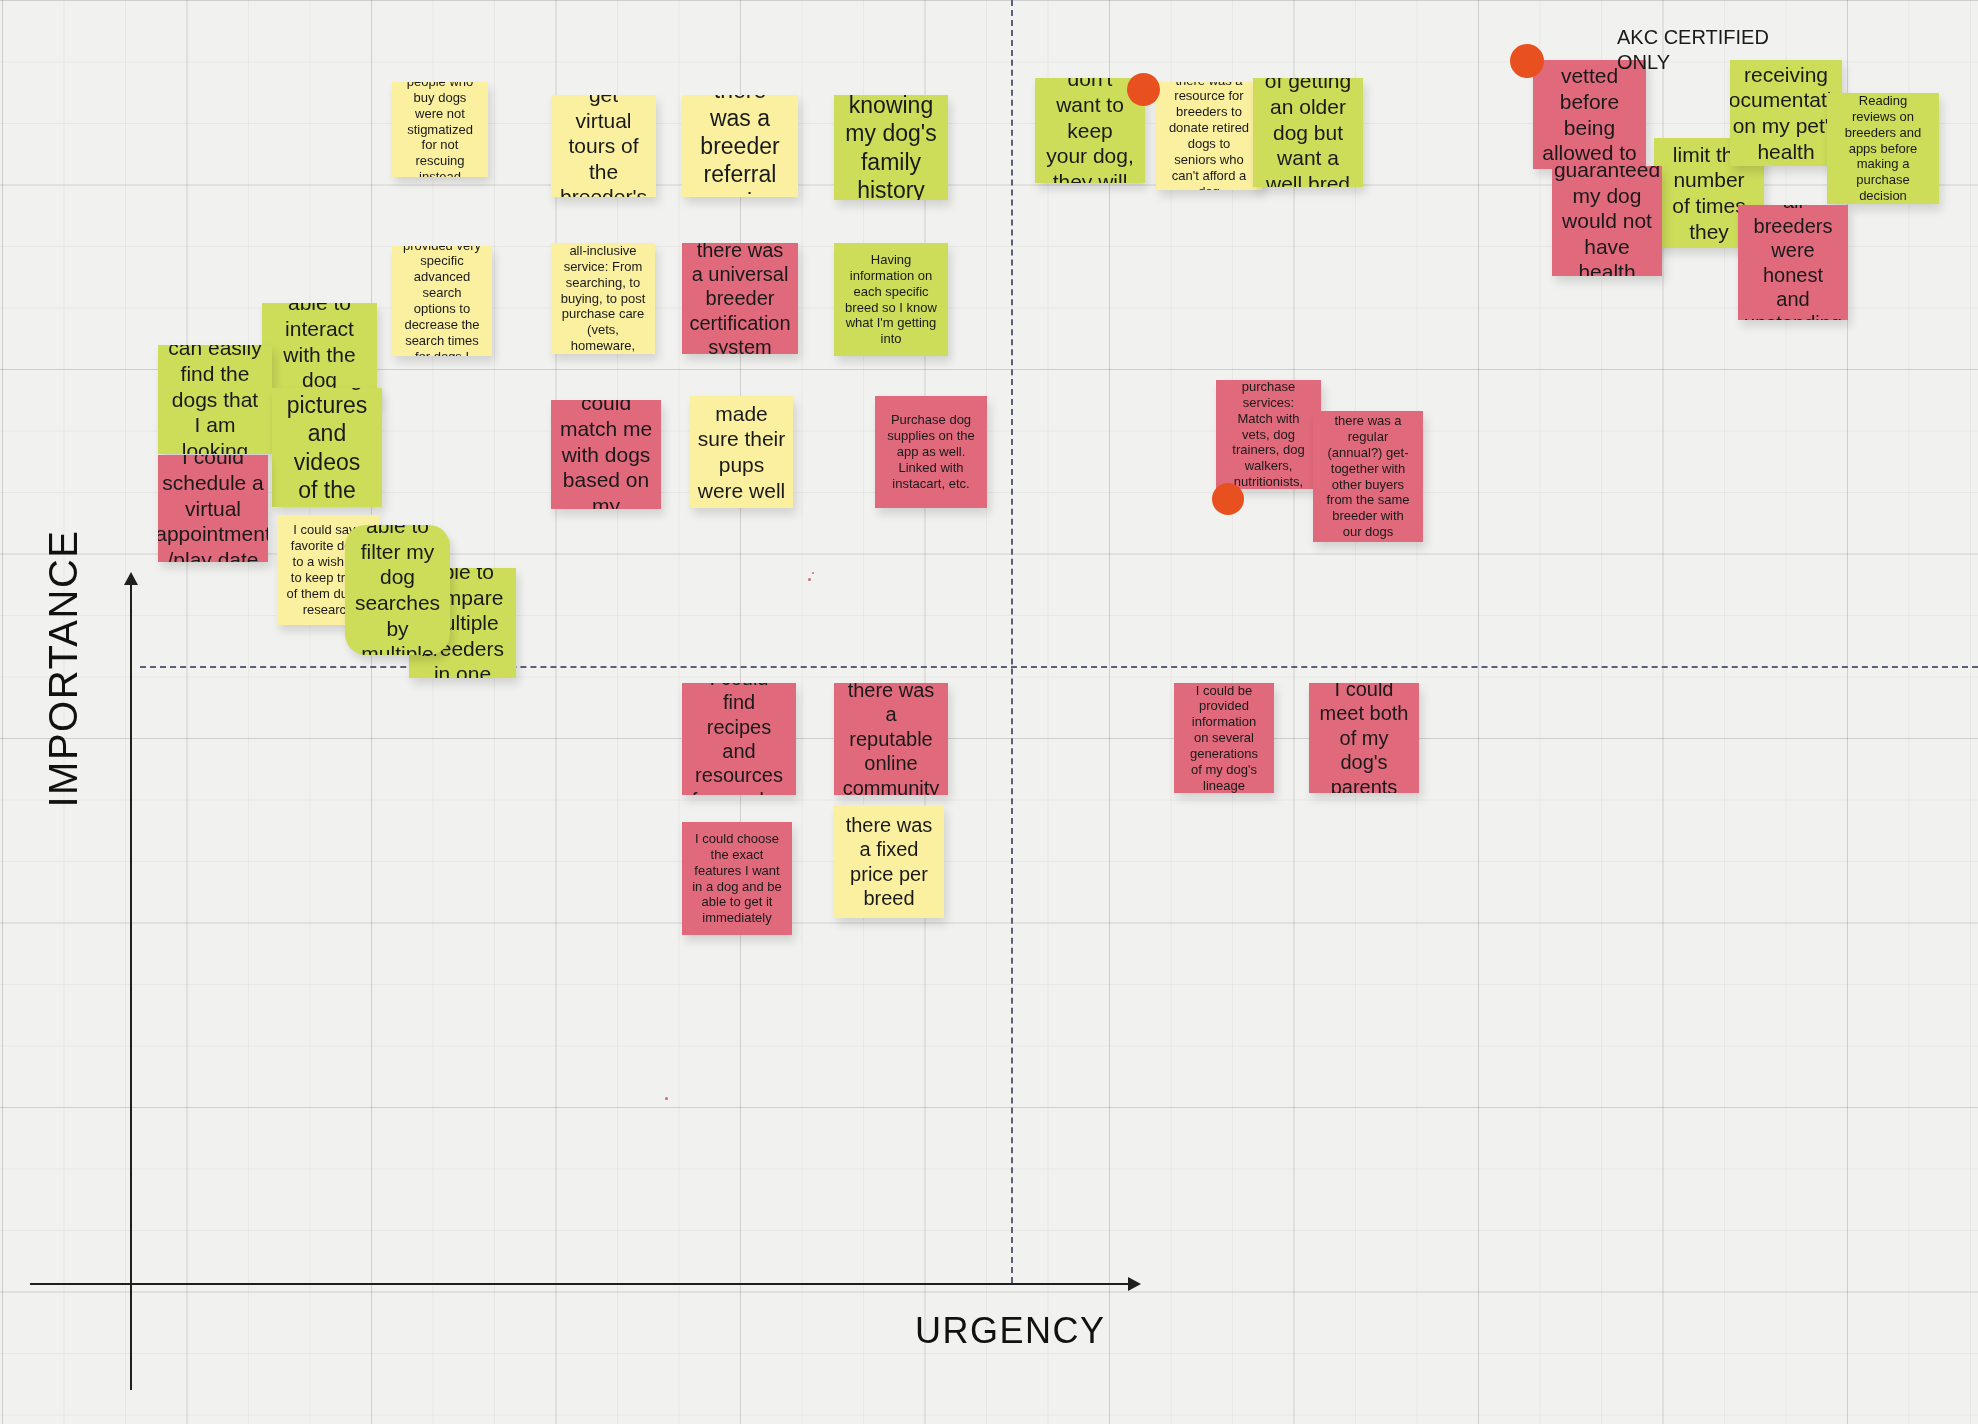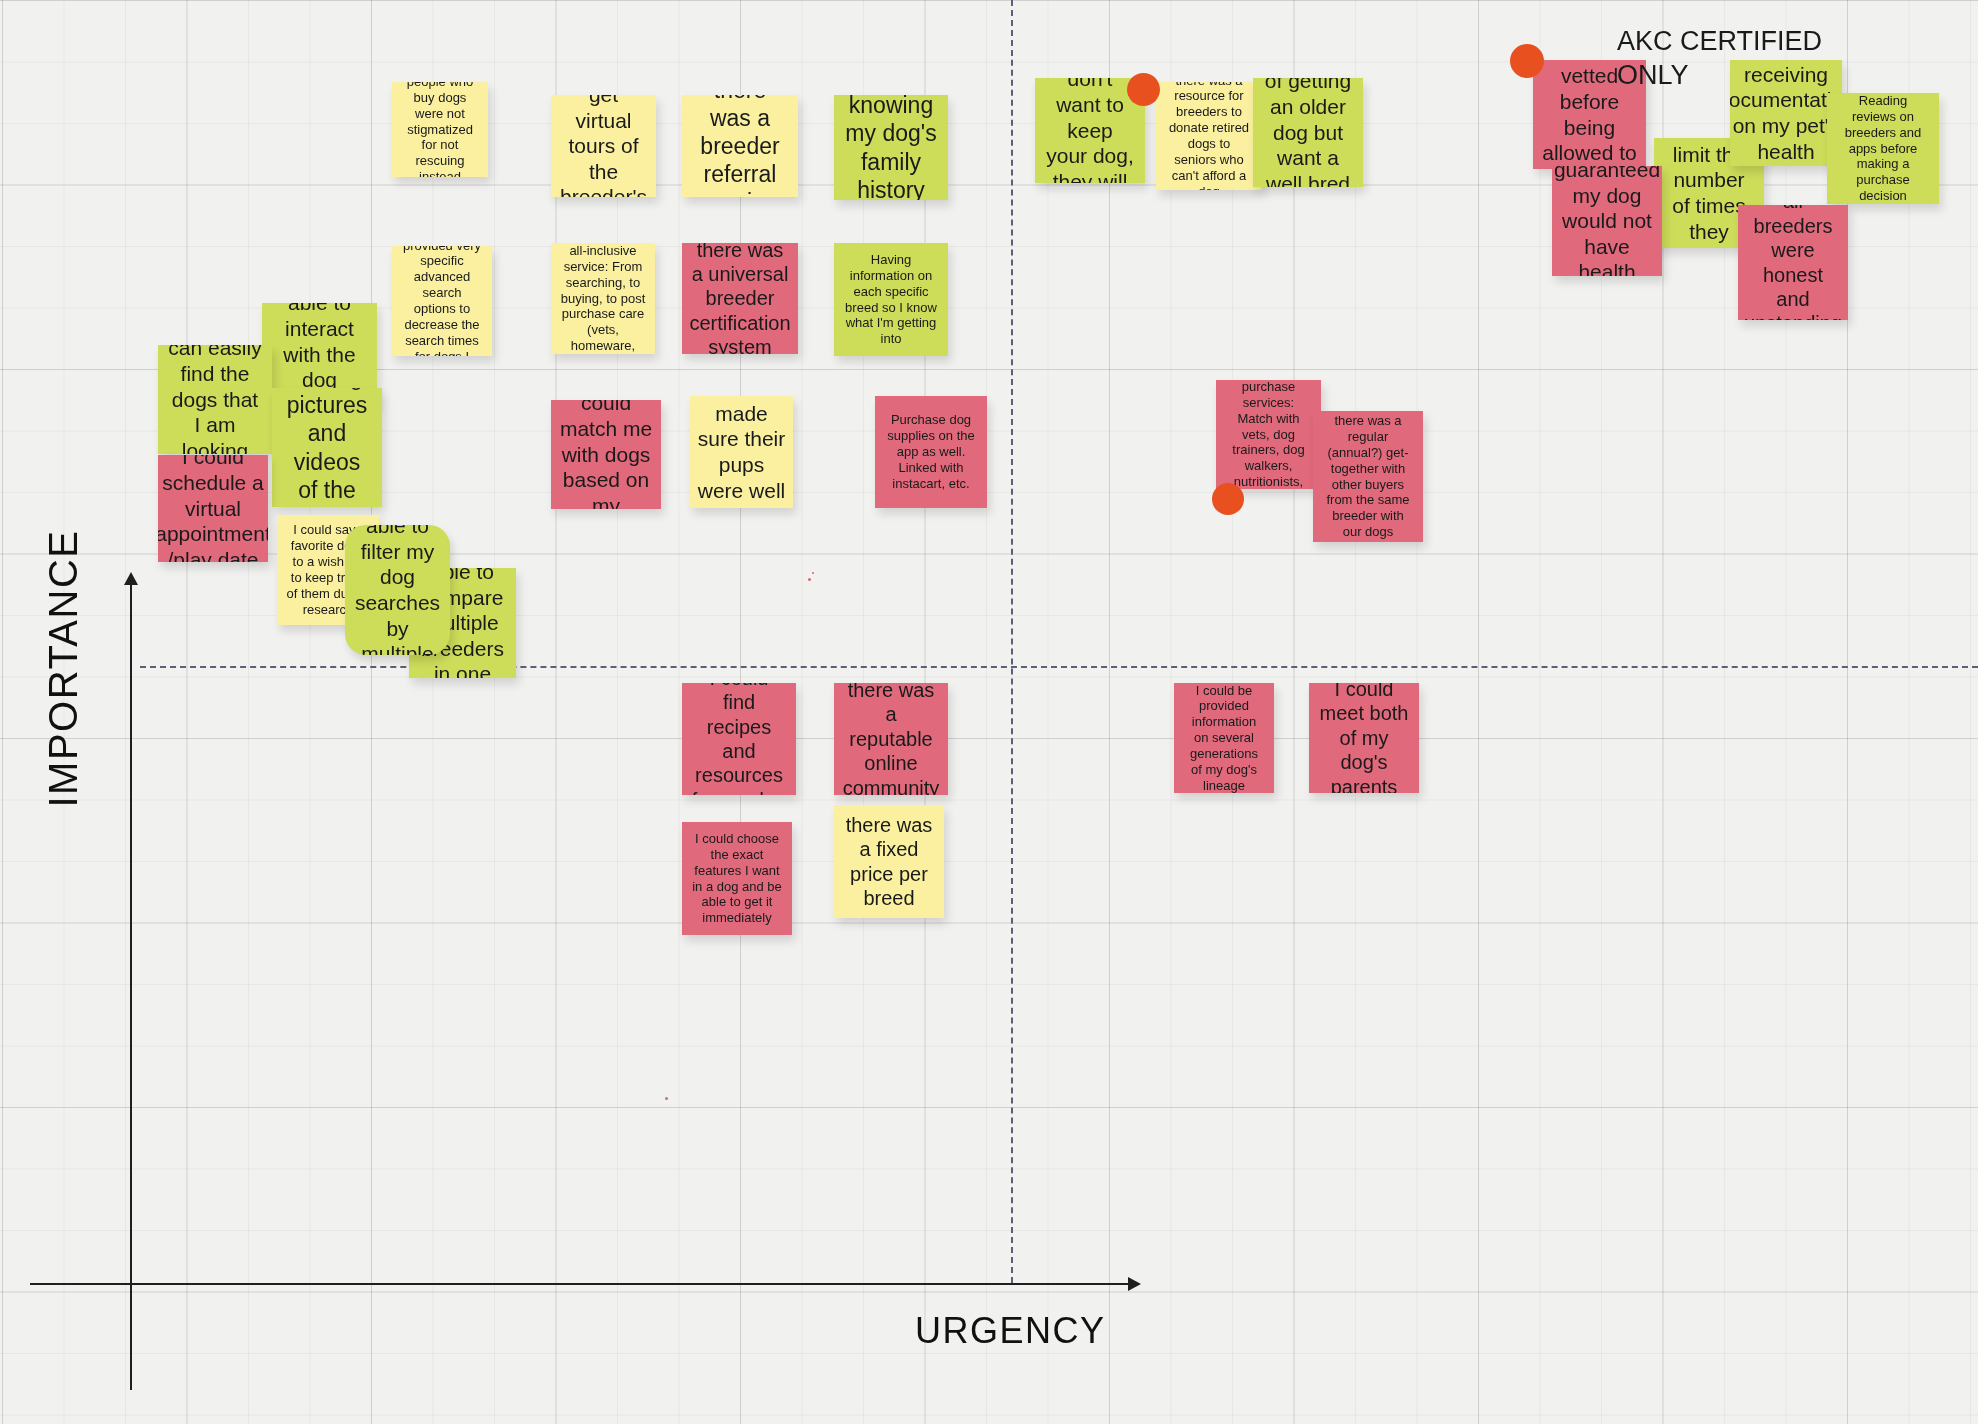--- a/index.html
+++ b/index.html
@@ -117,21 +117,21 @@
   .fs-xl { font-size: 23px; }
   
   .dot {
     position: absolute;
     border-radius: 50%;
     background: #e8511f;
   }
   .board-text {
     position: absolute;
     color: #1a1a1a;
-    font-size: 27px;
+    font-size: 20px;
     line-height: 1.25;
     white-space: pre-line;
   }
   .speck {
     position: absolute;
     background: #d06a6a;
     border-radius: 50%;
   }
 </style>
 </head>

